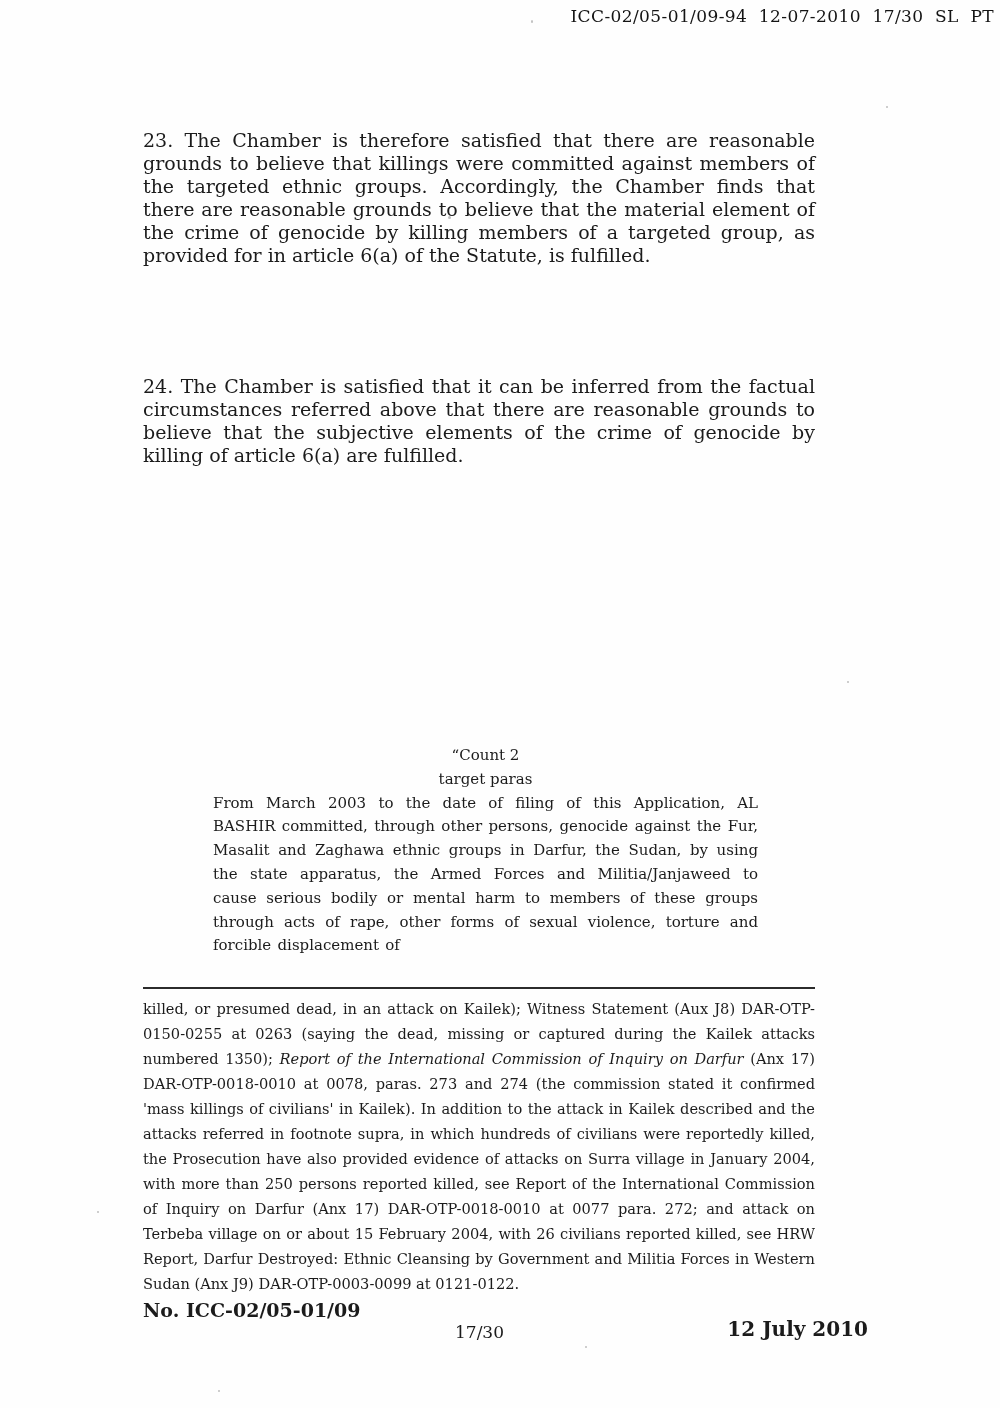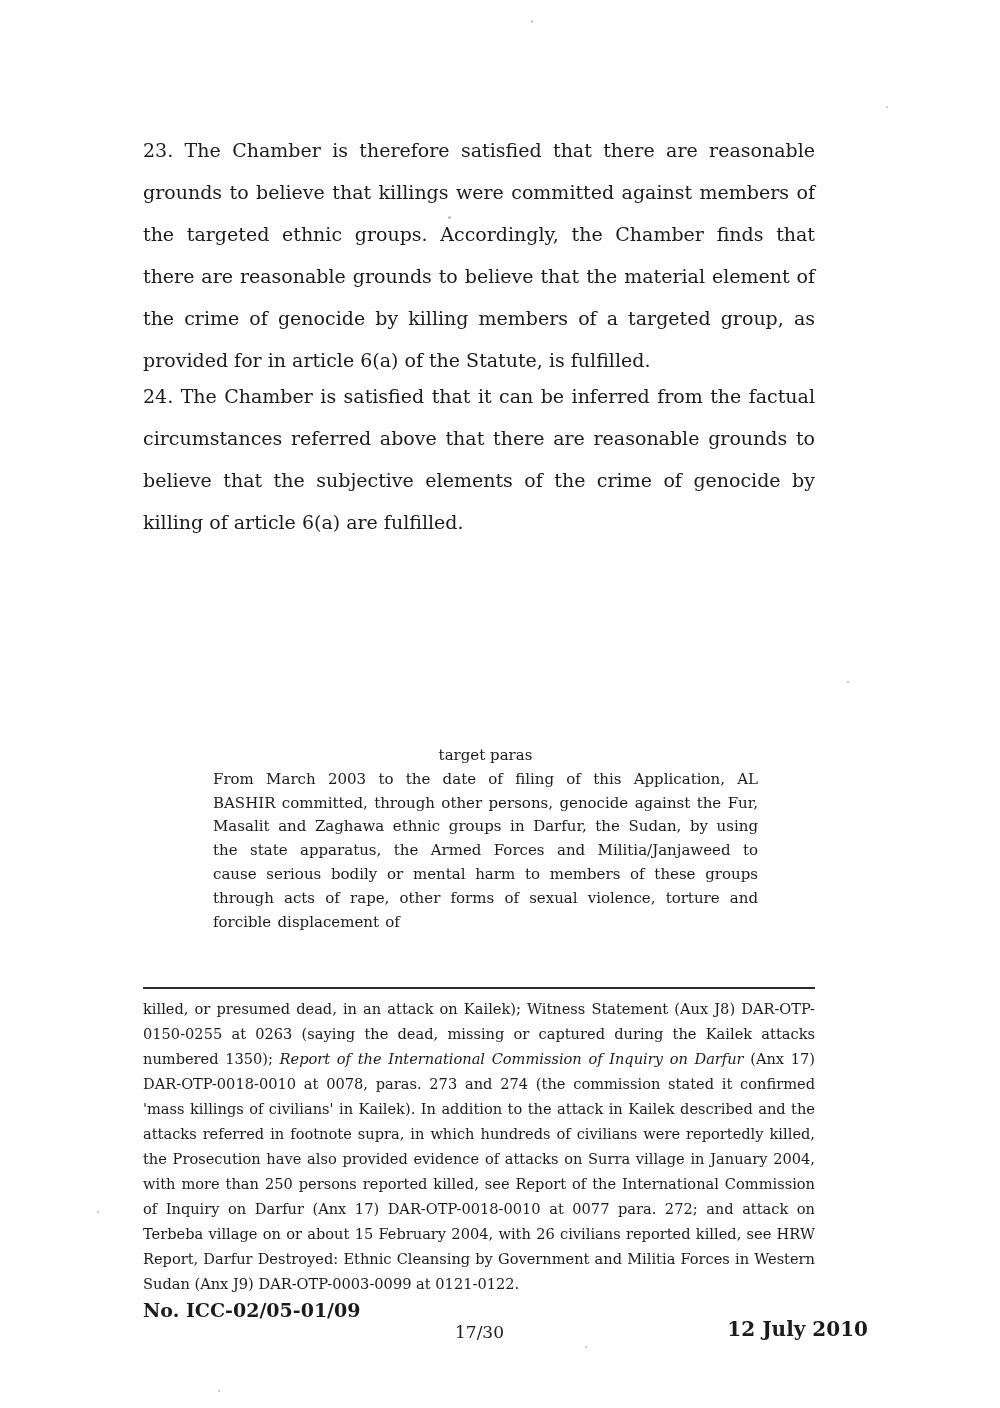--- a/index.html
+++ b/index.html
@@ -24,21 +24,21 @@
     letter-spacing: 0.4px;
     white-space: pre;
     color: #141414;
   }
   .main-para {
     position: absolute;
     left: 143px;
     width: 672px;
     margin: 0;
     font-size: 19px;
-    line-height: 42px;
+    line-height: 23px;
     text-align: justify;
     text-justify: inter-word;
   }
   .p23 { top: 129px; }
   .p24 { top: 375px; }
   .p25 { top: 633px; }
   .count-heading {
     position: absolute;
     left: 143px;
     top: 598px;
@@ -109,28 +109,30 @@
     background: #8a8a8a;
     opacity: 0.55;
     border-radius: 50%;
   }
 </style>
 </head>
 <body>
 
 <div class="page">
 
+  <div class="stamp">ICC-02/05-01/09-94  12-07-2010  17/30  SL  PT</div>
 
   <p class="main-para p23">23. The Chamber is therefore satisfied that there are reasonable grounds to believe that killings were committed against members of the targeted ethnic groups. Accordingly, the Chamber finds that there are reasonable grounds to believe that the material element of the crime of genocide by killing members of a targeted group, as provided for in article 6(a) of the Statute, is fulfilled.</p>
 
   <p class="main-para p24">24. The Chamber is satisfied that it can be inferred from the factual circumstances referred above that there are reasonable grounds to believe that the subjective elements of the crime of genocide by killing of article 6(a) are fulfilled.</p>
 
 
 
   <div class="quote">
+    <div class="qc">“Count 2</div>
     <div class="qc">target paras</div>
     <div class="qbody">From March 2003 to the date of filing of this Application, AL BASHIR committed, through other persons, genocide against the Fur, Masalit and Zaghawa ethnic groups in Darfur, the Sudan, by using the state apparatus, the Armed Forces and Militia/Janjaweed to cause serious bodily or mental harm to members of these groups through acts of rape, other forms of sexual violence, torture and forcible displacement of</div>
   </div>
 
   <div class="footnote-rule"></div>
 
   <div class="footnote"><span>killed, or presumed dead, in an attack on Kailek); Witness Statement (Aux J8) DAR-OTP-0150-0255 at 0263 (saying the dead, missing or captured during the Kailek attacks numbered 1350); </span><span class="it">Report of the International Commission of Inquiry on Darfur</span><span> (Anx 17) DAR-OTP-0018-0010 at 0078, paras. 273 and 274 (the commission stated it confirmed 'mass killings of civilians' in Kailek). In addition to the attack in Kailek described and the attacks referred in footnote supra, in which hundreds of civilians were reportedly killed, the Prosecution have also provided evidence of attacks on Surra village in January 2004, with more than 250 persons reported killed, see Report of the International Commission of Inquiry on Darfur (Anx 17) DAR-OTP-0018-0010 at 0077 para. 272; and attack on Terbeba village on or about 15 February 2004, with 26 civilians reported killed, see HRW Report, Darfur Destroyed: Ethnic Cleansing by Government and Militia Forces in Western Sudan (Anx J9) DAR-OTP-0003-0099 at 0121-0122.</span></div>
 
   <div class="footer-case">No. ICC-02/05-01/09</div>
 

